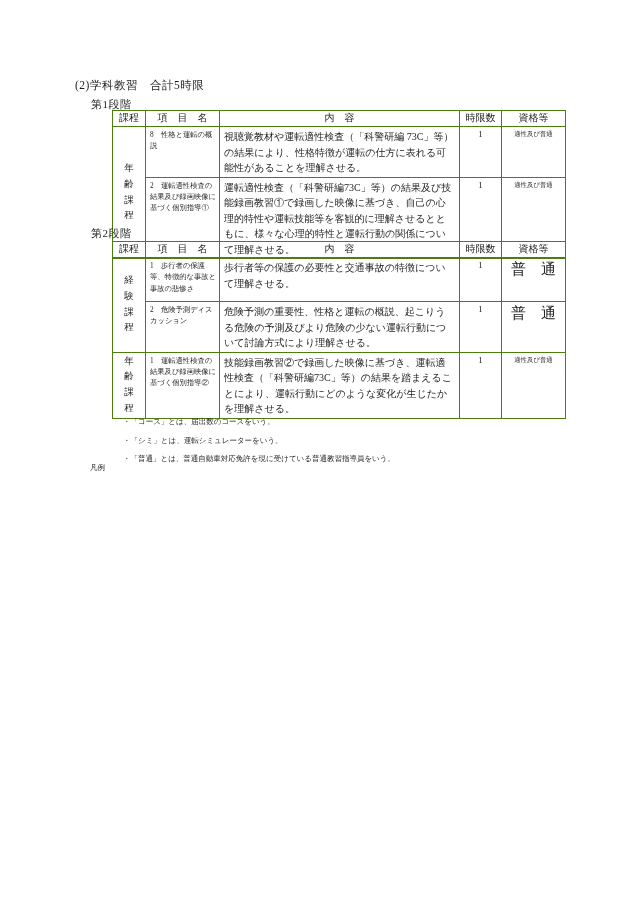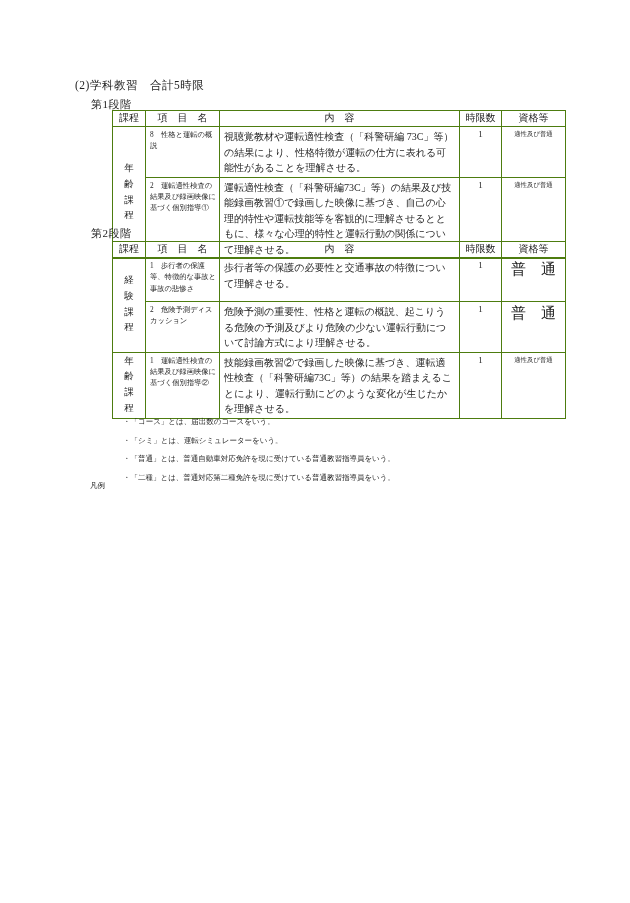--- a/index.html
+++ b/index.html
@@ -158,17 +158,16 @@
       </tbody>
     </table>
   </div>
 
   <div class="legend">
     <div class="legend-label">凡例</div>
     <div class="legend-lines">
       <div class="legend-line">・「コース」とは、届出数のコースをいう。</div>
       <div class="legend-line">・「シミ」とは、運転シミュレーターをいう。</div>
       <div class="legend-line">・「普通」とは、普通自動車対応免許を現に受けている普通教習指導員をいう。</div>
-      <div class="legend-line">・「二種」とは、普通対応第二種免許を現に受けている普通教習指導員をいう。</div>
     </div>
   </div>
 
 </div>
 
 </body></html>

